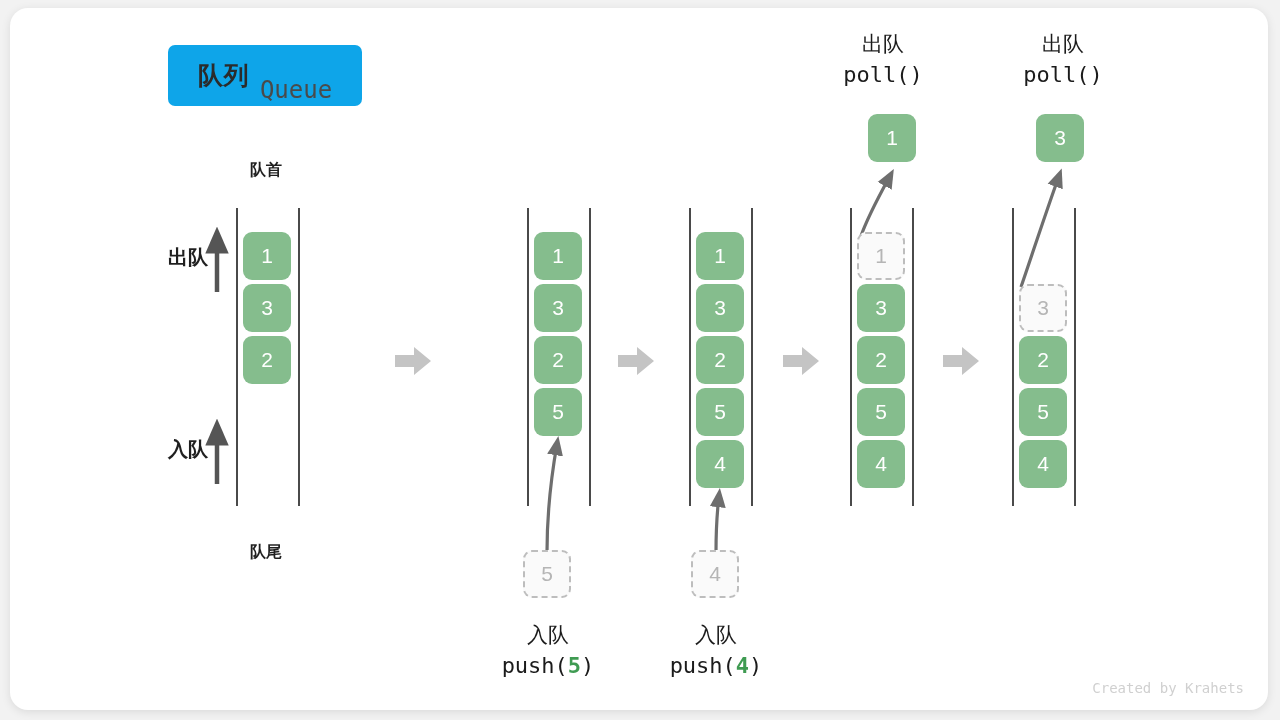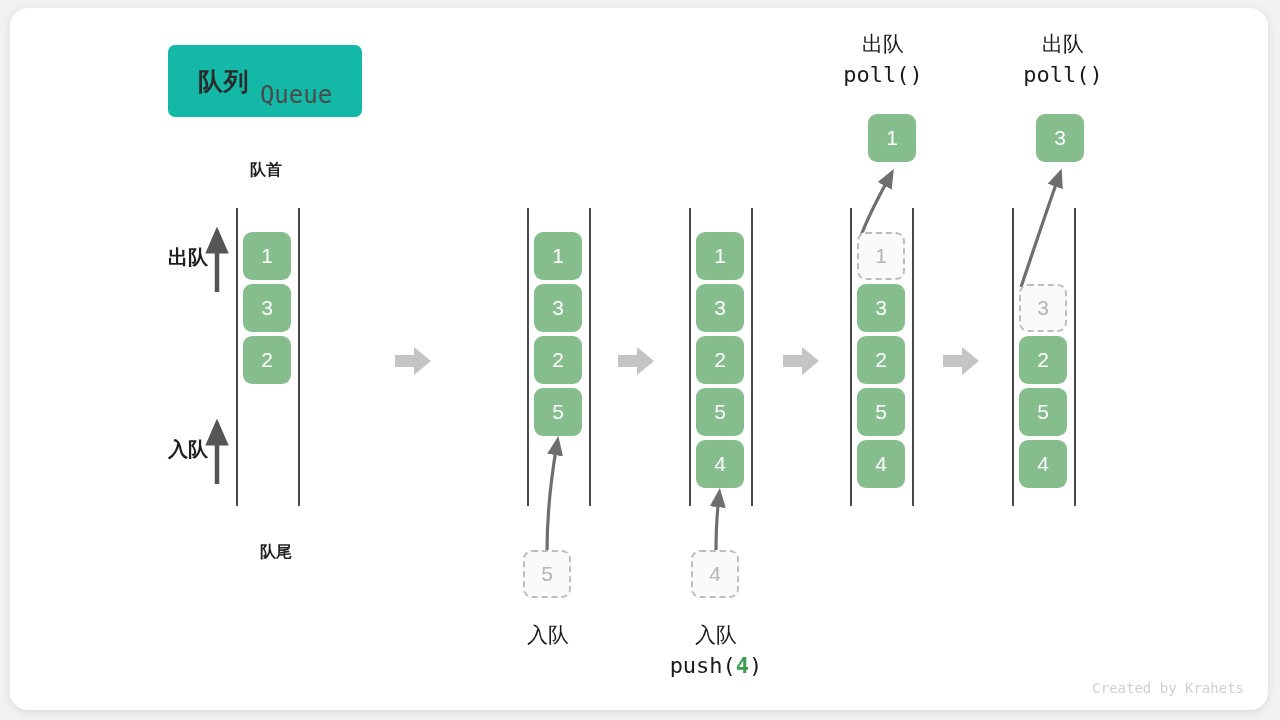--- a/index.html
+++ b/index.html
@@ -25,22 +25,22 @@
   .layer {
     position: absolute;
     left: 0; top: 0; width: 1280px; height: 720px;
     pointer-events: none;
   }
 
   
   #title-badge {
     position: absolute;
     left: 168px; top: 45px;
-    width: 194px; height: 72px;
-    background: #14b8a6;
+    width: 194px; height: 61px;
+    background: #0ea5e9;
     border-radius: 7px;
     display: flex;
     align-items: center;
     justify-content: center;
     gap: 11px;
   }
   #title-badge .cn {
     font-size: 25px; font-weight: bold; color: #2b2b2b;
     letter-spacing: 0.5px;
   }
@@ -49,21 +49,21 @@
     font-size: 24px; color: #4a4a4a; margin-top: 28px;
   }
 
   
   .head-label, .tail-label {
     position: absolute;
     font-size: 16px; font-weight: bold; color: #1f1f1f;
     text-align: center; width: 120px;
   }
   .head-label { left: 206px; top: 160px; }
-  .tail-label { left: 216px; top: 542px; }
+  .tail-label { left: 206px; top: 542px; }
 
   .side-label {
     position: absolute;
     font-size: 20px; font-weight: bold; color: #1f1f1f;
     width: 70px; text-align: right;
   }
   #label-dequeue { left: 138px; top: 244px; }
   #label-enqueue { left: 138px; top: 436px; }
 
   
@@ -135,20 +135,21 @@
   </div>
 
   <div class="head-label">队首</div>
   <div class="tail-label">队尾</div>
 
   <div class="side-label" id="label-dequeue">出队</div>
   <div class="side-label" id="label-enqueue">入队</div>
 
   <div class="op-caption" id="caption-push5">
     <span class="cn">入队</span>
+    <span class="code"><span>push(</span><span class="num">5</span><span>)</span></span>
   </div>
 
   <div class="op-caption" id="caption-push4">
     <span class="cn">入队</span>
     <span class="code"><span>push(</span><span class="num">4</span><span>)</span></span>
   </div>
 
   <div class="op-caption" id="caption-poll1">
     <span class="cn">出队</span>
     <span class="code">poll()</span>

